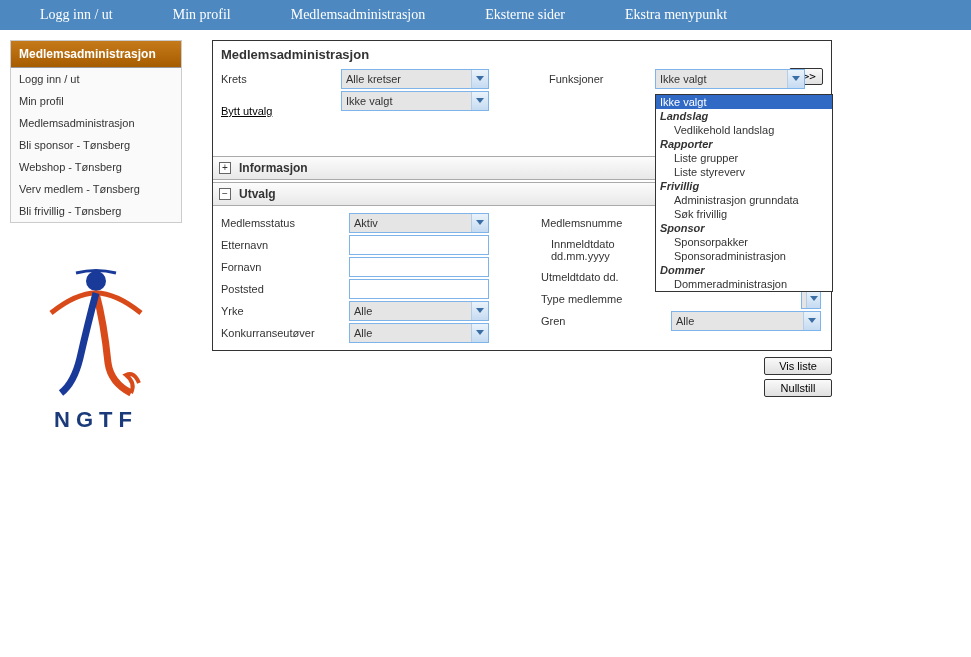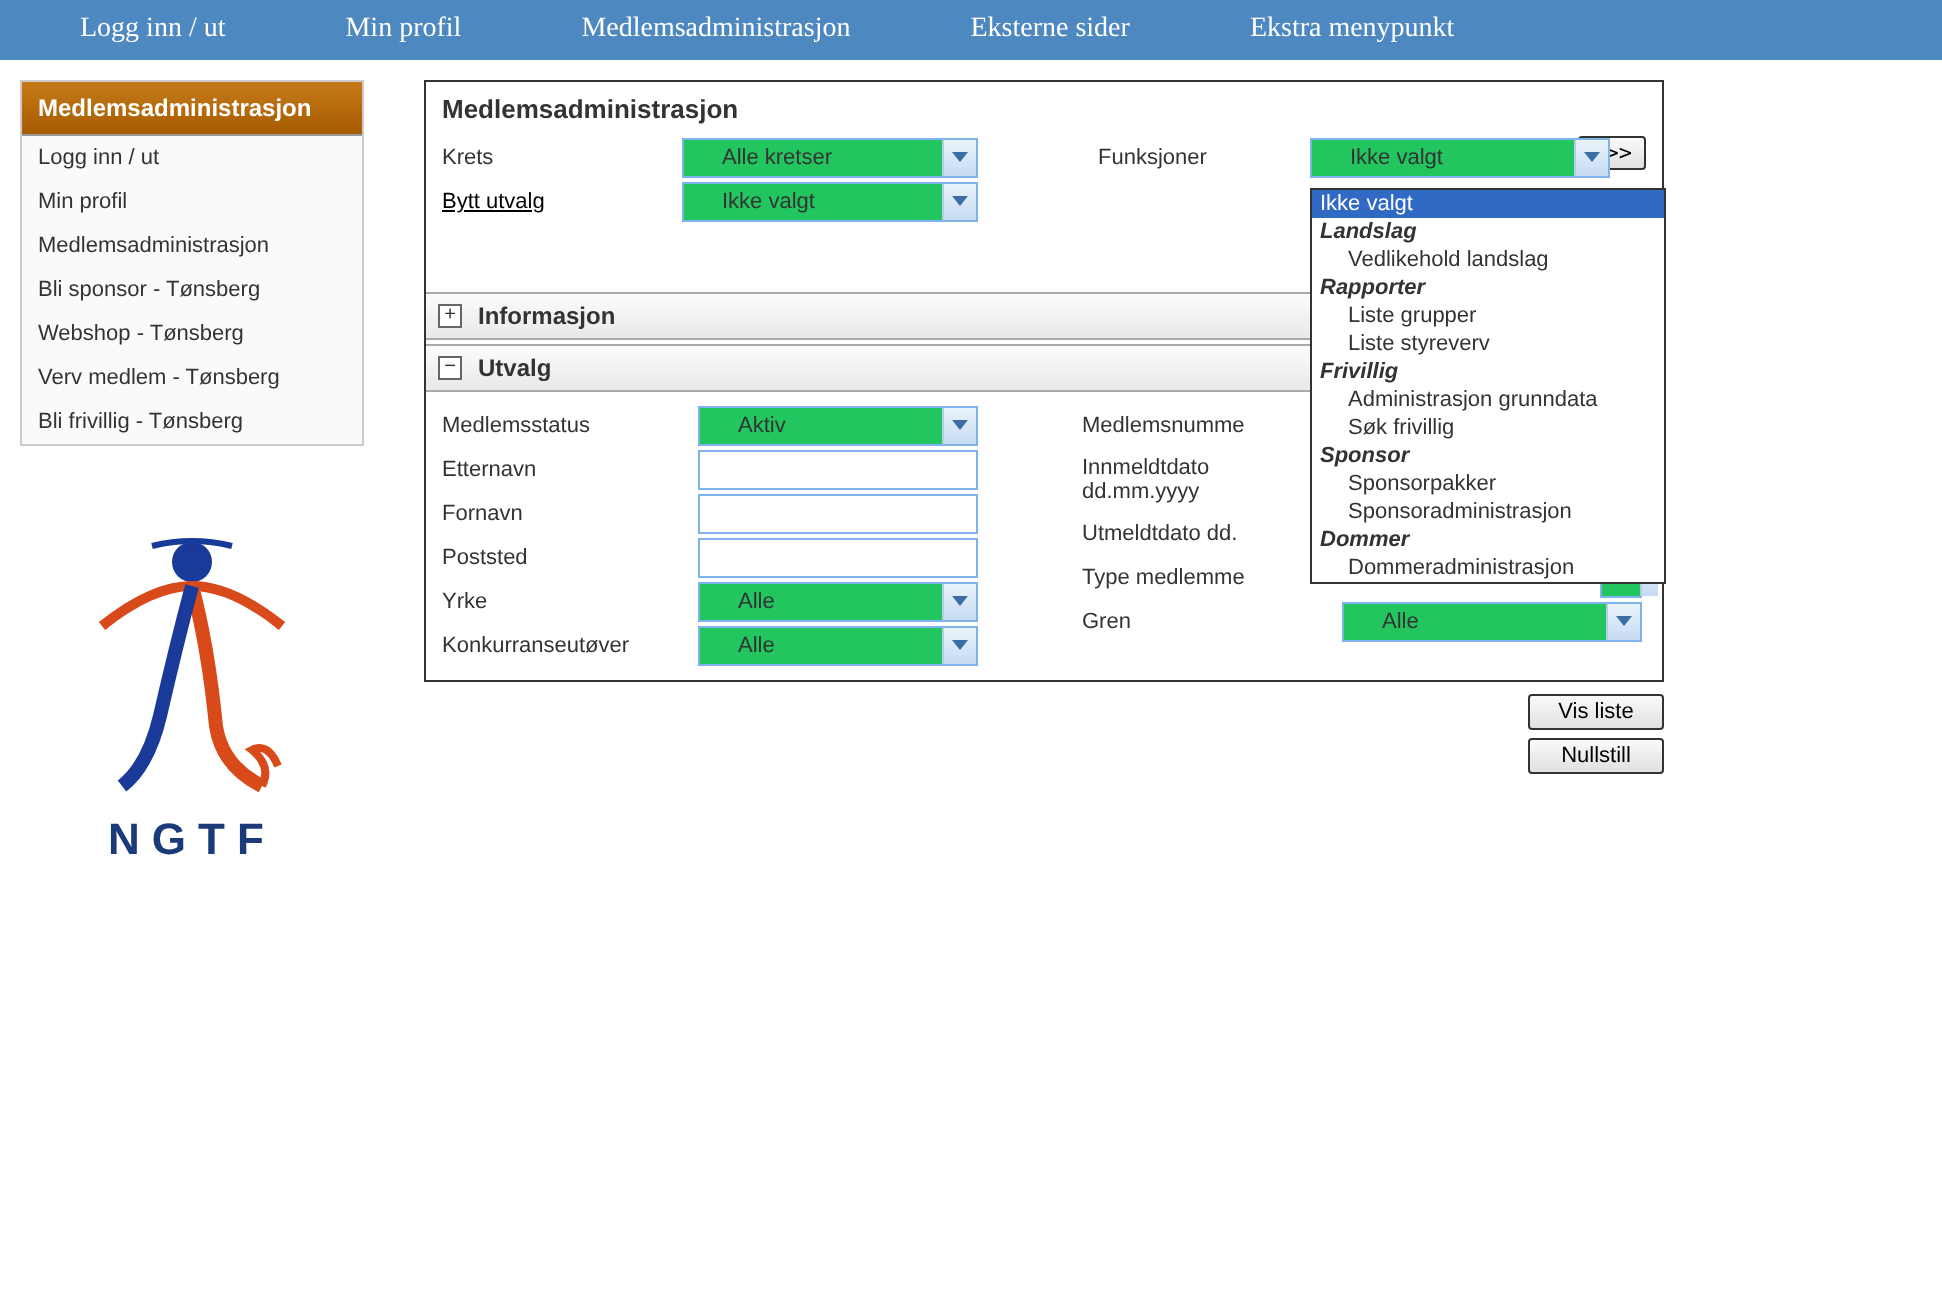--- a/index.html
+++ b/index.html
@@ -19,29 +19,29 @@
 .logo-text { font-family: Arial, sans-serif; font-size: 22px; letter-spacing: 6px; color: #1a3a7a; font-weight: bold; margin-top: 4px; }
 
 
 .main { flex: 1; max-width: 620px; }
 .panel { border: 1px solid #333; }
 .panel-title { font-weight: bold; font-size: 13px; padding: 6px 8px 2px 8px; }
 .panel-body { padding: 4px 8px 32px 8px; position: relative; }
 
 .form-row { display: flex; }
 .form-col { display: flex; flex-direction: column; }
-.label-col { width: 120px; }
+.label-col { width: 120px; gap: 10px; }
 .input-col { width: 160px; }
 .label-col2 { width: 106px; }
 .input-col2 { width: 150px; }
 
 .lbl { padding: 3px 0; height: 22px; display: flex; align-items: center; }
 .lnk { text-decoration: underline; color: #000; cursor: pointer; }
 
-.select { border: 1px solid #7eb4ea; background: #22c55e; height: 20px; width: 148px; display: flex; align-items: center; justify-content: space-between; padding-left: 19px; cursor: pointer; position: relative; }
+.select { border: 1px solid #7eb4ea; background: #e5e5e5; height: 20px; width: 148px; display: flex; align-items: center; justify-content: space-between; padding-left: 4px; cursor: pointer; position: relative; }
 .select-text { font-size: 11px; }
 .select-btn { width: 17px; height: 18px; background: linear-gradient(#eaf3fb, #c5dbf2); border-left: 1px solid #b5cde4; display: flex; align-items: center; justify-content: center; }
 .select-btn svg { width: 8px; height: 6px; }
 .textinput { border: 1px solid #7eb4ea; background: #fff; height: 20px; width: 148px; padding-left: 4px; }
 .textinput-sm { width: 50px; }
 .select-sm { width: 37px; }
 
 
 .section-bar { background: linear-gradient(#fcfcfc, #e8e8e8); border-top: 1px solid #aaa; border-bottom: 1px solid #aaa; height: 24px; display: flex; align-items: center; padding-left: 6px; margin-top: 2px; }
 .section-toggle { width: 12px; height: 12px; border: 1px solid #666; background: #fff; display: flex; align-items: center; justify-content: center; font-size: 10px; line-height: 10px; margin-right: 8px; cursor: pointer; }
@@ -234,21 +234,21 @@
           </div>
         </div>
 
         <div class="utvalg-right">
           <div class="field-row">
             <span class="flabel" style="width:100px;">Medlemsnumme</span>
             <div style="flex:1"></div>
             <input class="textinput" style="width: 20px;">
           </div>
           <div class="field-row" style="height:32px;">
-            <span class="flabel" style="width:100px;line-height:12px;">Innmeldtdato dd.mm.yyyy</span>
+            <span class="flabel" style="width:100px;line-height:12px;margin-left:10px;">Innmeldtdato dd.mm.yyyy</span>
           </div>
           <div class="field-row">
             <span class="flabel" style="width:100px;">Utmeldtdato dd.</span>
           </div>
           <div class="field-row">
             <span class="flabel" style="width:100px;">Type medlemme</span>
             <div style="flex:1"></div>
             <div class="select" style="width:20px;">
               <span class="select-text"></span>
               <span class="select-btn">

